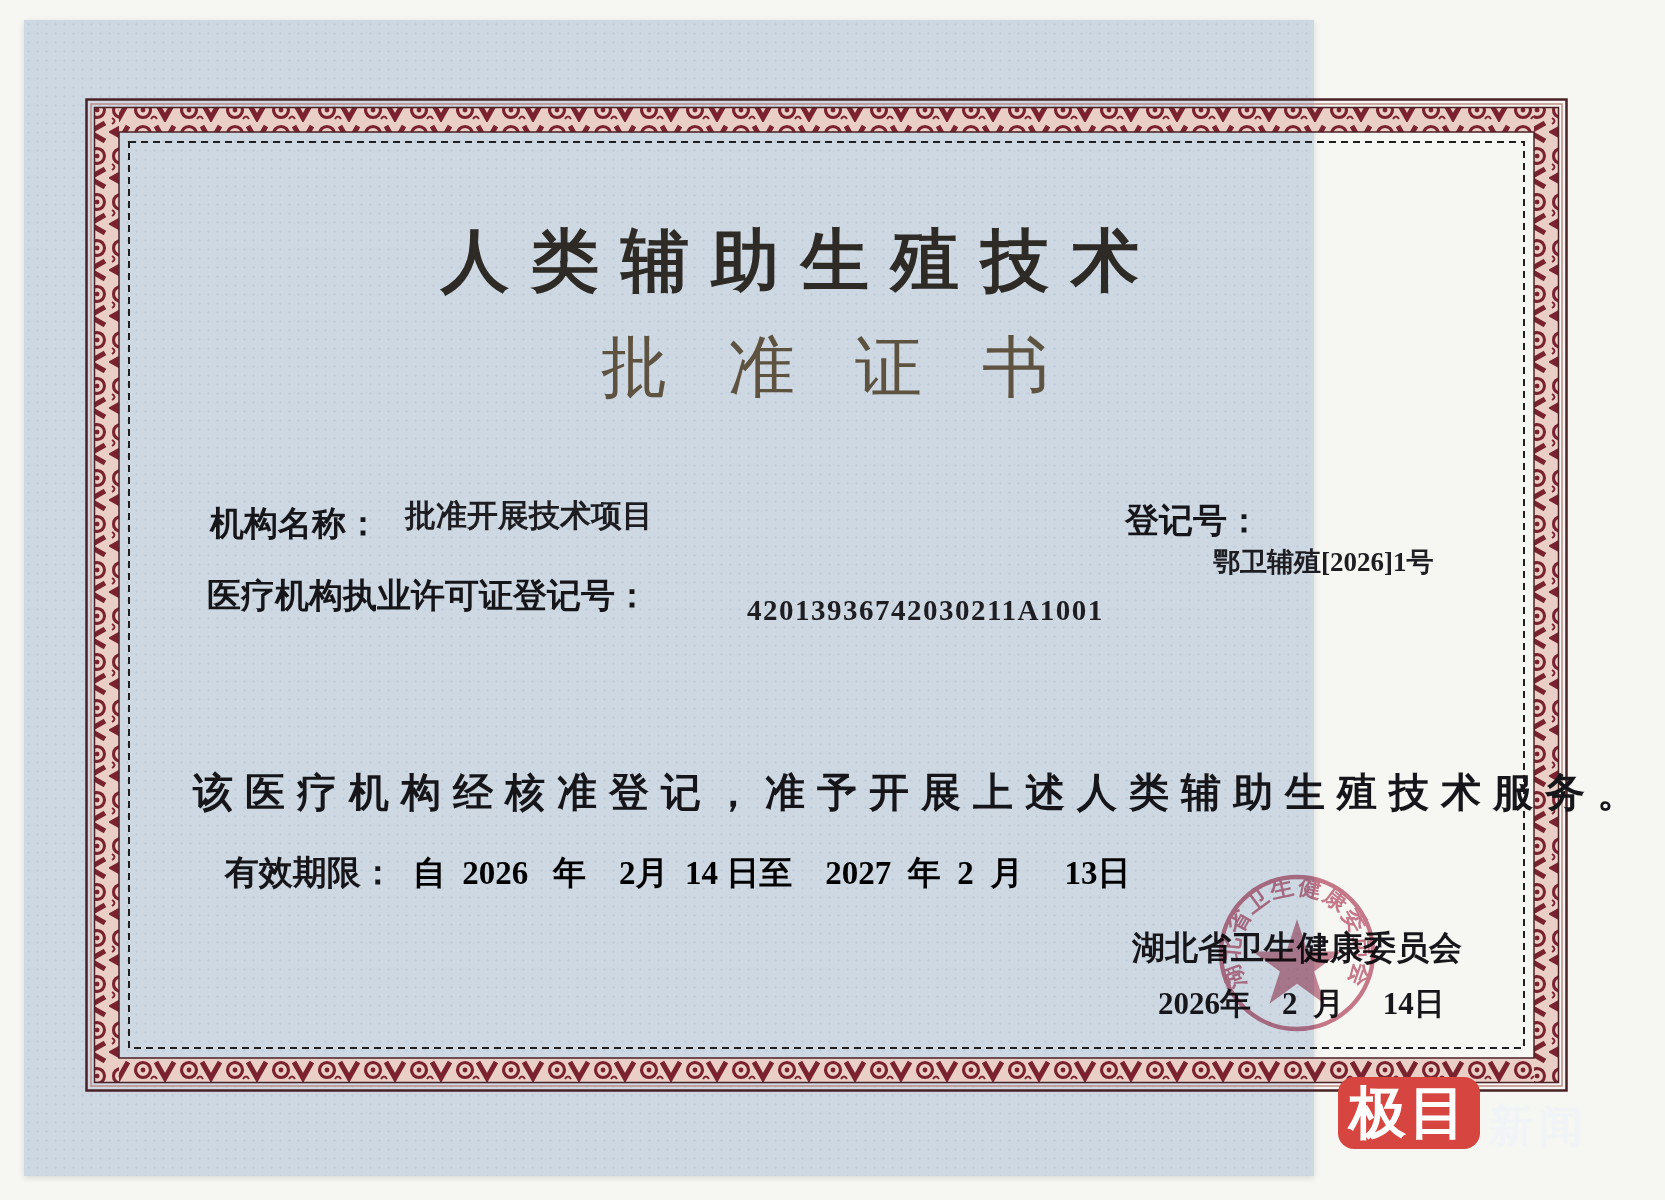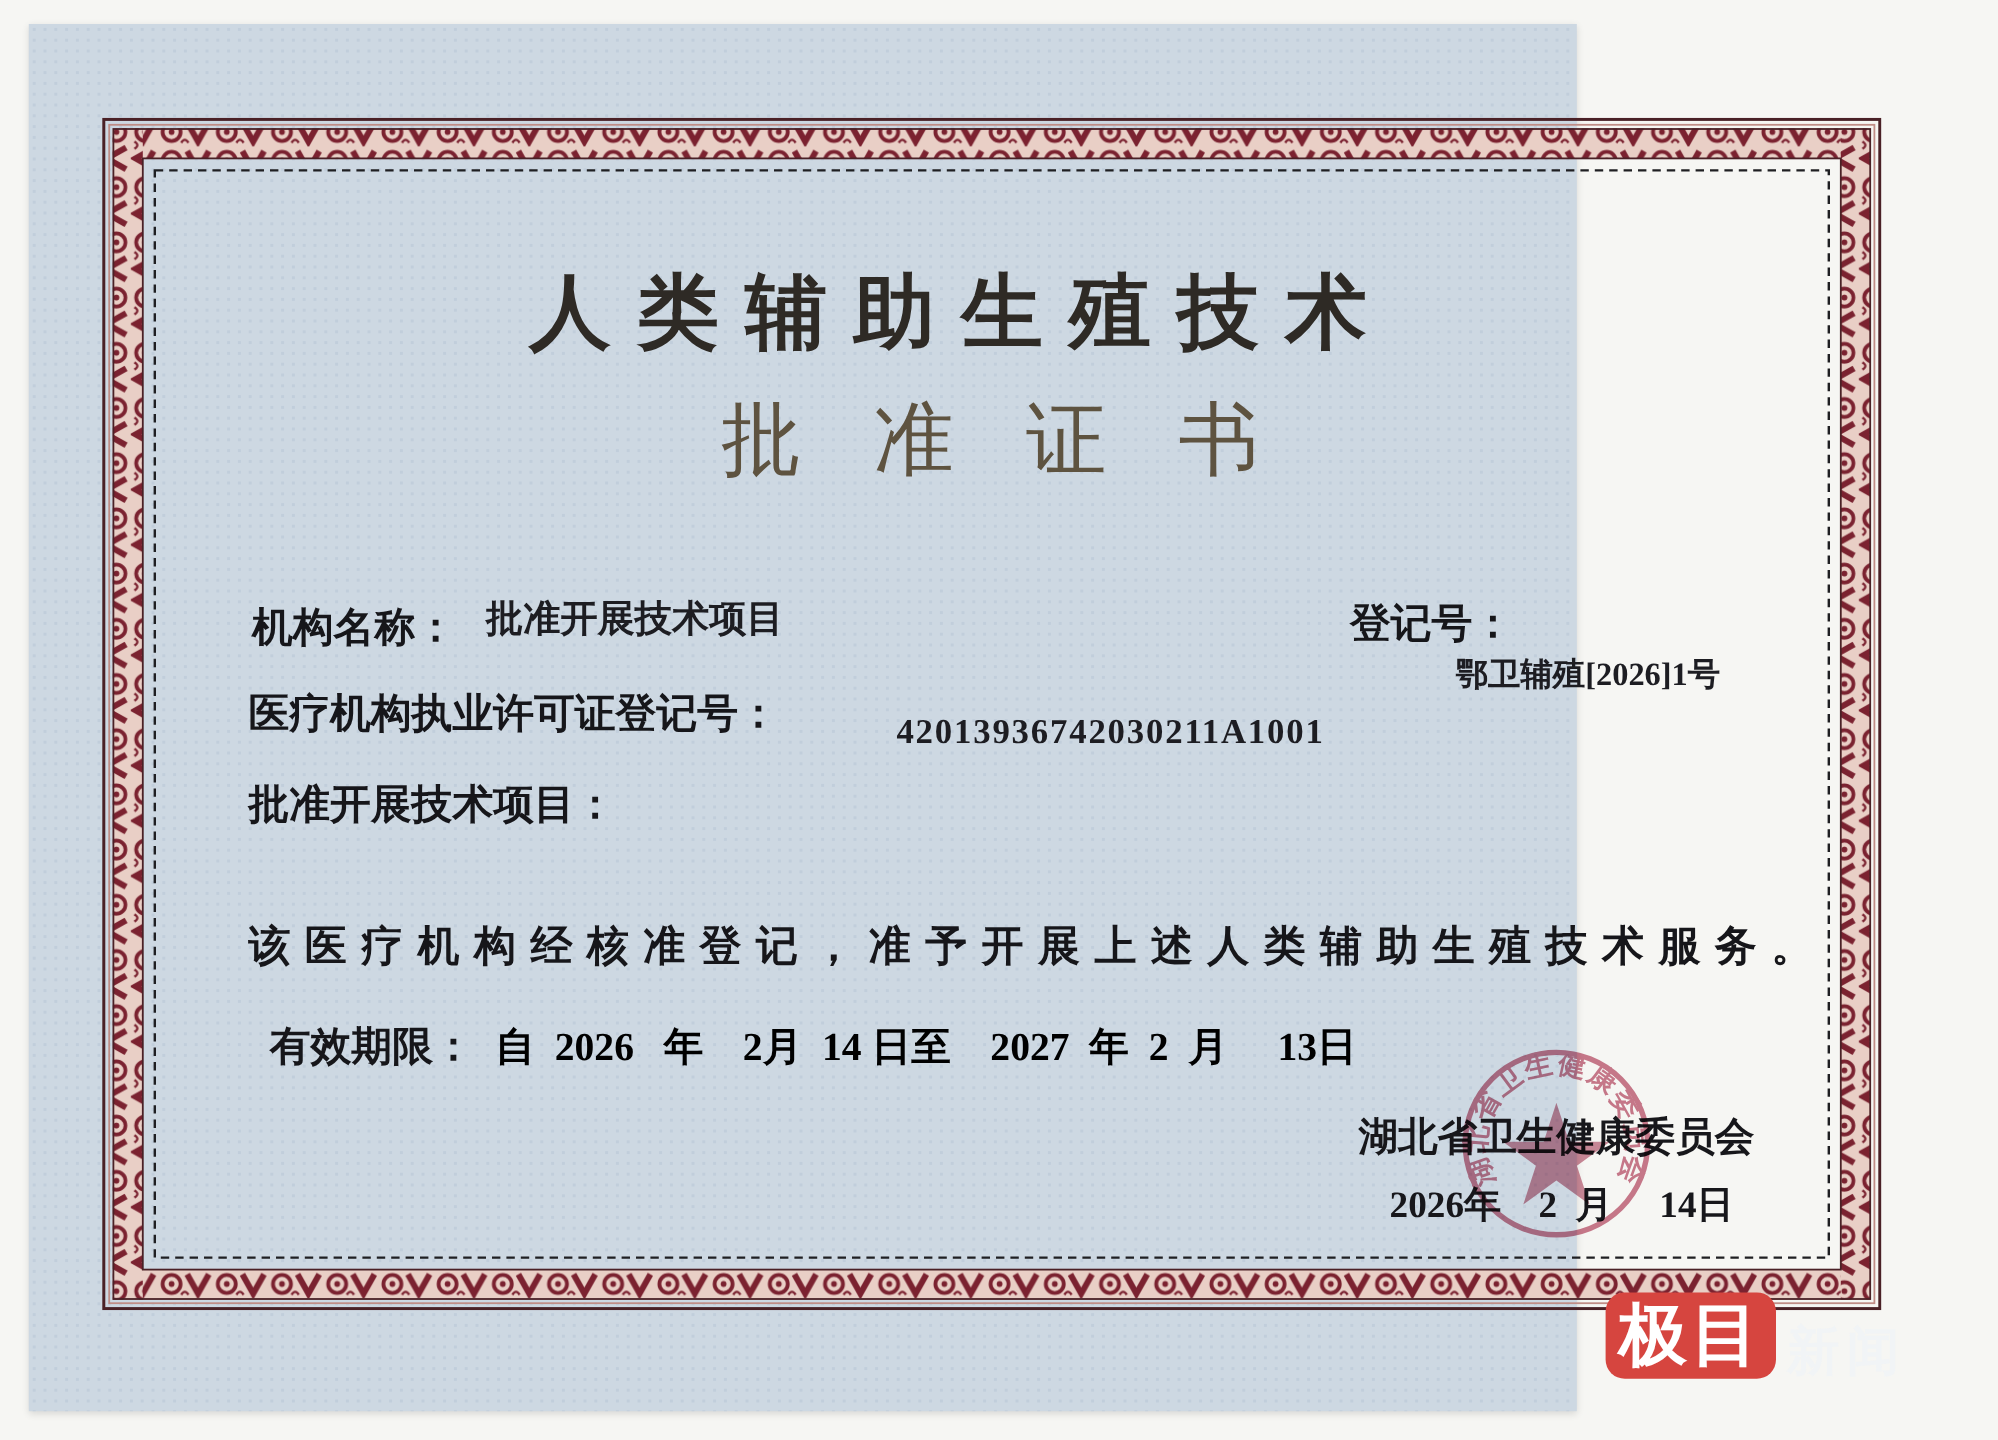--- a/index.html
+++ b/index.html
@@ -28,21 +28,21 @@
   .lbl{font-size:34px;font-weight:700;color:#16161a;white-space:nowrap;}
   .val{font-family:"Liberation Serif",serif;font-weight:600;color:#1d1d22;white-space:pre;}
   .org-label{left:186px;top:486px;}
   .org-value{left:381px;top:480px;font-size:31px;}
   .reg-label{left:1101px;top:483px;}
   .reg-value{left:1189px;top:528px;font-size:27px;}
   .license-label{left:183px;top:558px;}
   .license-value{left:723px;top:575px;font-size:29px;letter-spacing:1.5px;}
   .project-label{left:183px;top:634px;}
   .project-value{left:581px;top:671px;font-size:30px;font-weight:700;}
-  .statement{left:183px;top:751px;font-size:35px;letter-spacing:12px;}
+  .statement{left:169px;top:751px;font-size:40px;letter-spacing:12px;}
   .validity{left:183px;top:818px;white-space:pre;}
   .validity .num{font-family:"Liberation Serif",serif;font-weight:700;font-size:33px;margin-left:18px;}
   .issuer{left:1108px;top:911px;font-family:"Liberation Serif",serif;font-weight:700;
     font-size:33px;color:#17171b;white-space:nowrap;}
   .issue-date{left:1134px;top:968px;font-family:"Liberation Serif",serif;font-weight:700;
     font-size:31px;color:#17171b;white-space:pre;}
   .seal{position:absolute;left:1155px;top:815px;mix-blend-mode:multiply;opacity:.88;}
   .watermark{position:absolute;left:1338px;top:1077px;height:86px;}
   .wm-box{
     position:absolute;left:0;top:0;width:142px;height:72px;border-radius:16px;
@@ -94,21 +94,20 @@
 
   <div class="abs lbl org-label">机构名称：</div>
   <div class="abs val org-value">批准开展技术项目</div>
 
   <div class="abs lbl reg-label">登记号：</div>
   <div class="abs val reg-value">鄂卫辅殖[2026]1号</div>
 
   <div class="abs lbl license-label">医疗机构执业许可证登记号：</div>
   <div class="abs val license-value">42013936742030211A1001</div>
 
-  <div class="abs lbl project-label">批准开展技术项目：</div>
 
   <div class="abs lbl statement">该医疗机构经核准登记，准予开展上述人类辅助生殖技术服务。</div>
 
   <div class="abs validity">
     <span class="lbl">有效期限：</span><span class="num">自  2026   年    2月  14 日至    2027  年  2  月     13日</span>
   </div>
 
   <div class="abs issuer">湖北省卫生健康委员会</div>
   <div class="abs issue-date">2026年    2  月     14日</div>
 

